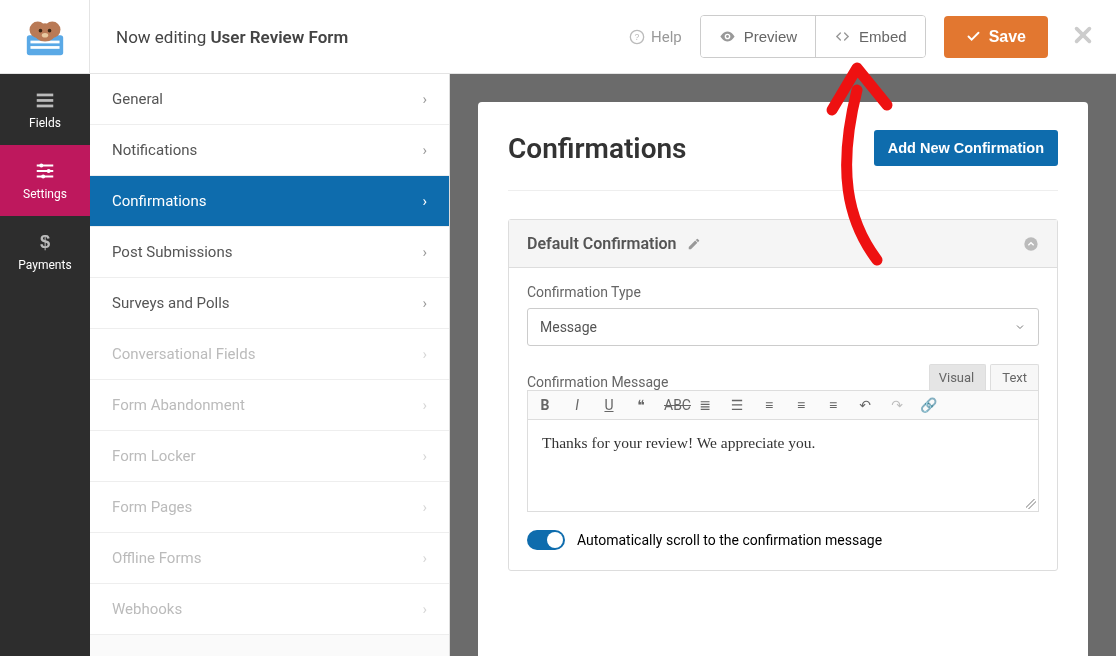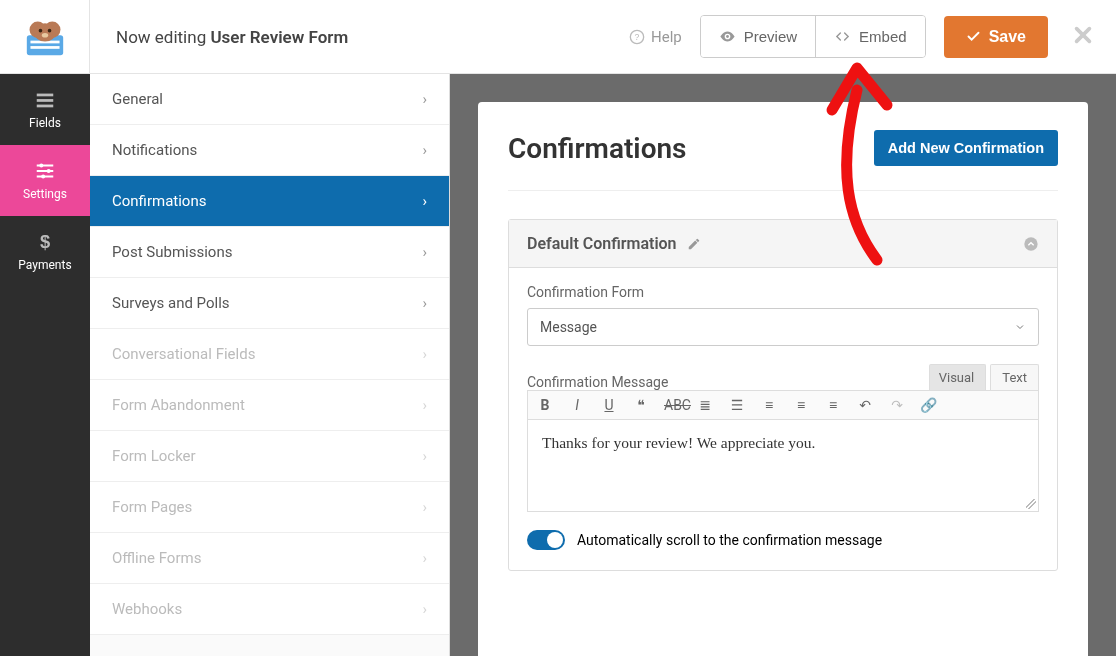--- a/index.html
+++ b/index.html
@@ -108,21 +108,21 @@
     height: 71px;
     display: flex;
     flex-direction: column;
     align-items: center;
     justify-content: center;
     gap: 5px;
     color: #fff;
     font-size: 12px;
     cursor: pointer;
   }
-  .rail-item.active { background: #ec4899; }
+  .rail-item.active { background: #be185d; }
   .rail-item:not(.active) { color: #fff; }
   .rail-icon { width: 22px; height: 22px; display:flex; align-items:center; justify-content:center; }
 
   
   .submenu {
     width: 360px;
     background: #fafafa;
     border-right: 1px solid #ddd;
     overflow-y: auto;
   }
@@ -457,21 +457,21 @@
             <svg width="14" height="14" viewBox="0 0 24 24">
                 <path fill="#999" d="M3 17.25V21h3.75L17.81 9.94l-3.75-3.75L3 17.25zM20.71 7.04a1 1 0 000-1.41l-2.34-2.34a1 1 0 00-1.41 0l-1.83 1.83 3.75 3.75 1.83-1.83z"></path>
               </svg>
           </div>
           <svg width="16" height="16" viewBox="0 0 24 24">
               <circle cx="12" cy="12" r="10" fill="#bbb"></circle>
               <path d="M8 14l4-4 4 4" stroke="#fff" stroke-width="2" fill="none"></path>
             </svg>
         </div>
         <div class="card-body">
-          <div class="field-label">Confirmation Form</div>
+          <div class="field-label">Confirmation Type</div>
           <div class="select">
             <span>Message</span>
             <svg width="12" height="12" viewBox="0 0 24 24">
                 <path d="M6 9l6 6 6-6" stroke="#777" stroke-width="2" fill="none"></path>
               </svg>
           </div>
 
           <div class="msg-label-row">
             <div class="field-label" style="margin-bottom:0;">Confirmation Message</div>
             <div class="editor-tabs">

